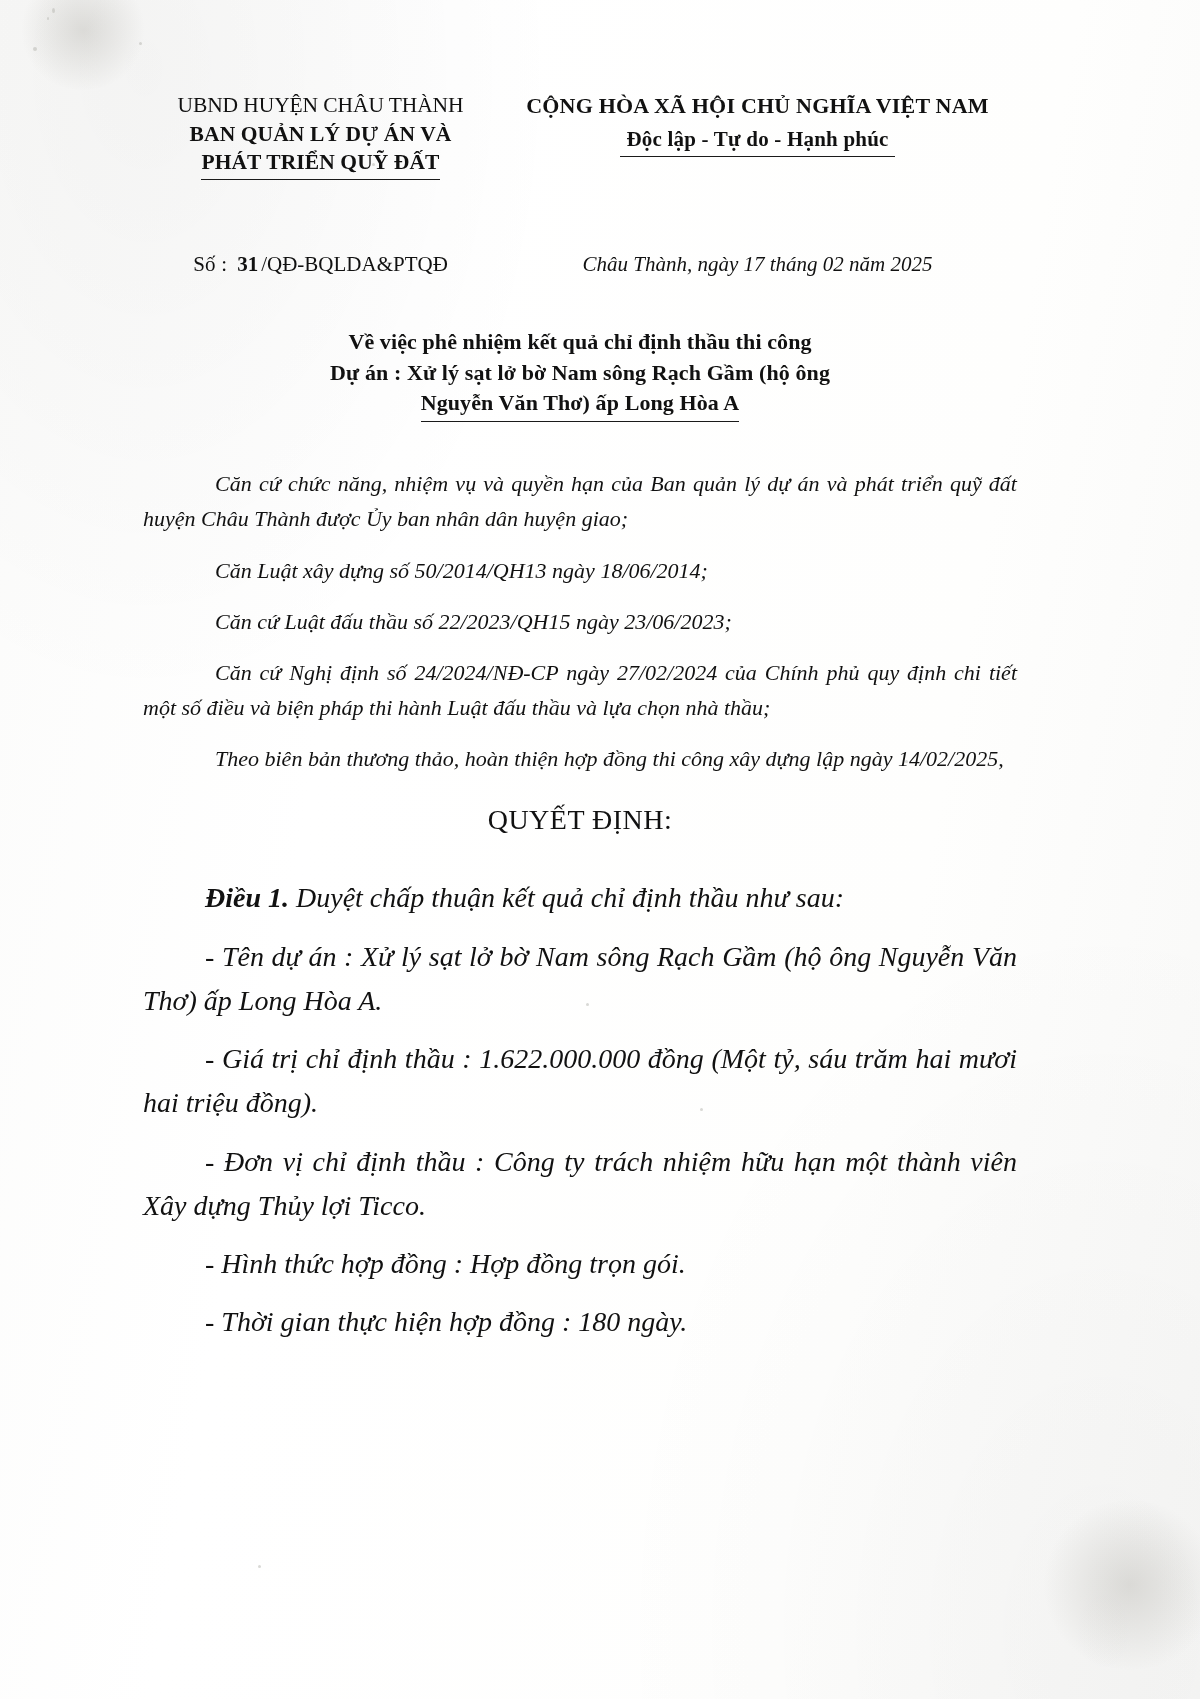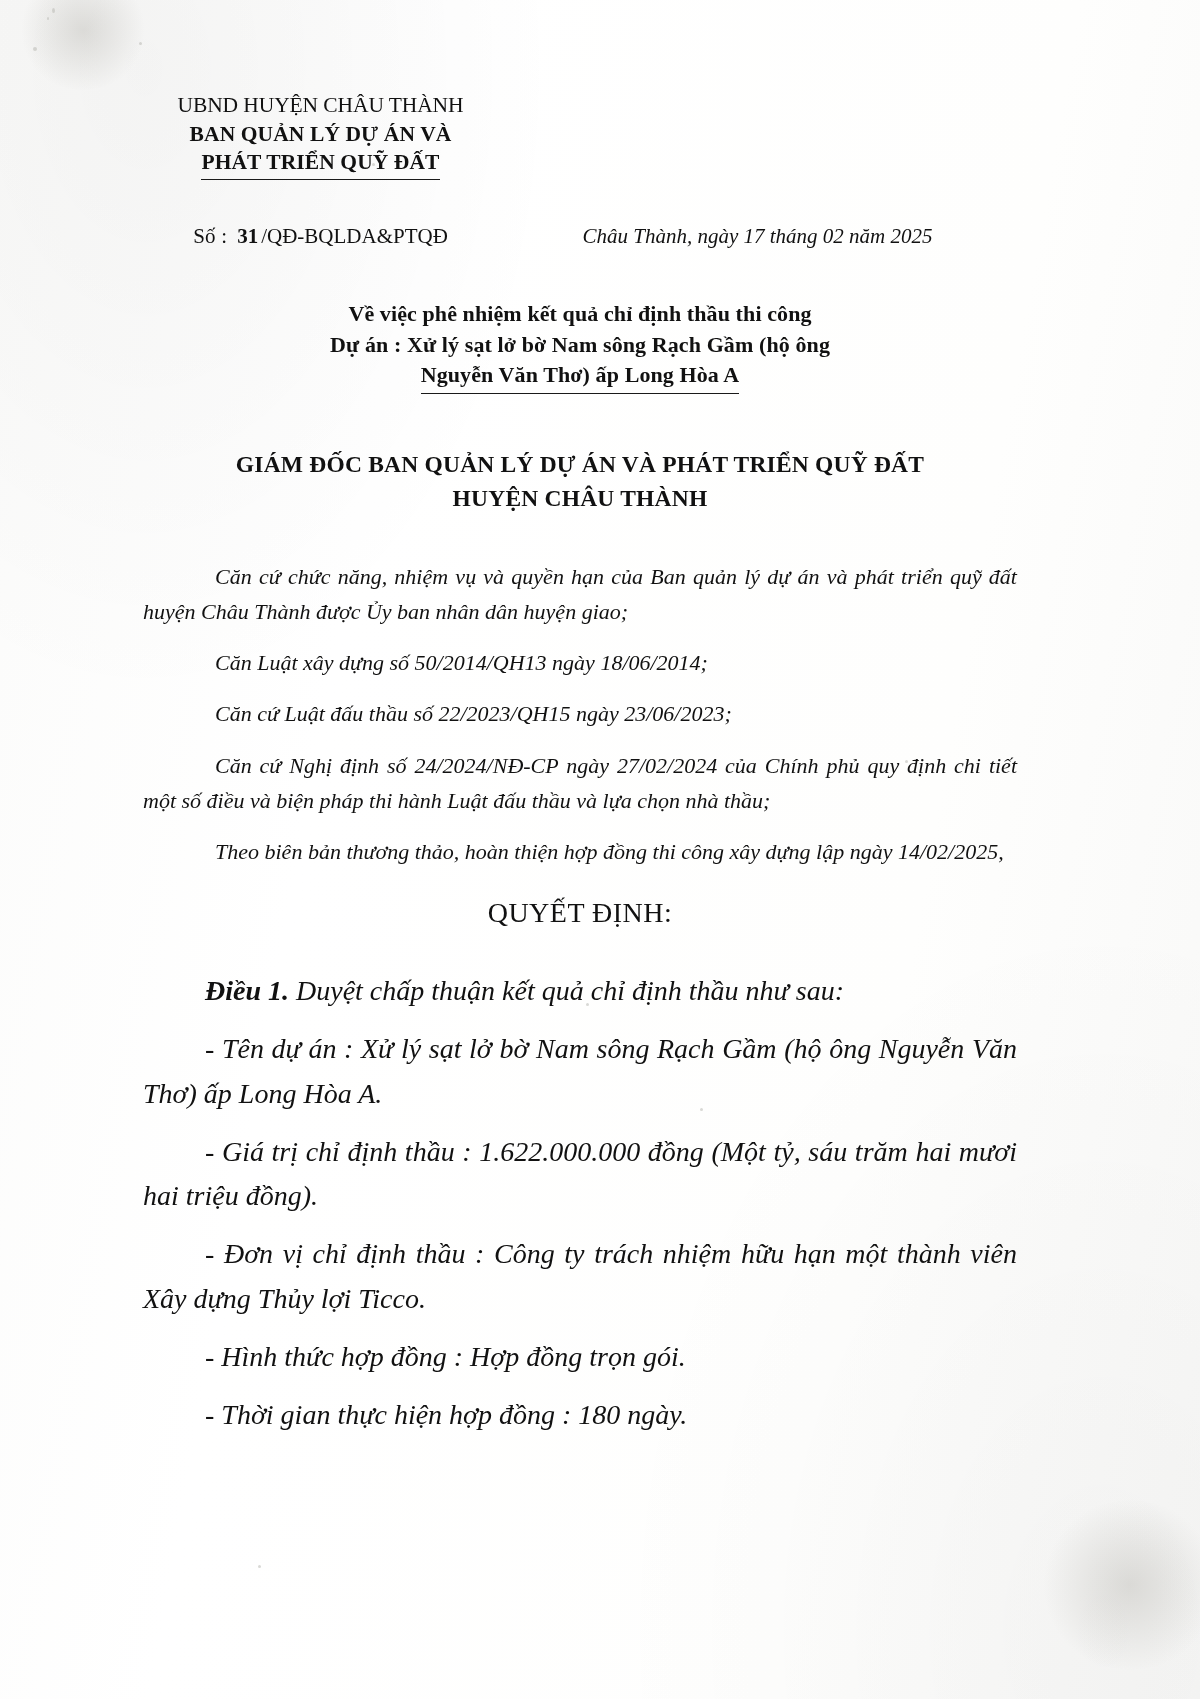--- a/index.html
+++ b/index.html
@@ -92,21 +92,21 @@
     font-size: 21px;
     margin-top: 4px;
     display: inline-block;
     border-bottom: 1.8px solid #1a1a1a;
     padding: 0 6px 3px 6px;
     letter-spacing: .2px;
   }
 
   .number-row {
     display: flex;
-    margin-top: 44px;
+    margin-top: 72px;
     align-items: flex-end;
   }
   .number-left {
     width: 355px;
     text-align: center;
     font-size: 21px;
   }
   .number-left .lbl { letter-spacing: .2px; }
   .number-left .num { font-weight: bold; padding: 0 3px 0 10px; }
   .number-right {
@@ -202,39 +202,39 @@
 
 <div id="content">
   <div class="doc-body">
 
     <div class="header-row">
       <div class="header-left">
         <div class="line1">UBND HUYỆN CHÂU THÀNH</div>
         <div>BAN QUẢN LÝ DỰ ÁN VÀ</div>
         <div><span class="underline-wrap">PHÁT TRIỂN QUỸ ĐẤT</span></div>
       </div>
+      <div class="header-right">
+        <div class="nation">CỘNG HÒA XÃ HỘI CHỦ NGHĨA VIỆT NAM</div>
+        <div><span class="motto">Độc lập - Tự do - Hạnh phúc</span></div>
+      </div>
     </div>
 
     <div class="number-row">
       <div class="number-left">
         <span class="lbl">Số :</span><span class="num">31</span><span>/QĐ-BQLDA&amp;PTQĐ</span>
       </div>
       <div class="number-right">Châu Thành, ngày 17 tháng 02 năm 2025</div>
     </div>
 
     <div class="title-block">
       <div class="title-sub">Về việc phê nhiệm kết quả chỉ định thầu thi công</div>
       <div class="title-sub">Dự án : Xử lý sạt lở bờ Nam sông Rạch Gầm (hộ ông</div>
       <div class="title-sub"><span class="ul">Nguyễn Văn Thơ) ấp Long Hòa A</span></div>
     </div>
 
-    <div class="authority">
-      <div>GIÁM ĐỐC BAN QUẢN LÝ DỰ ÁN VÀ PHÁT TRIỂN QUỸ ĐẤT</div>
-      <div>HUYỆN CHÂU THÀNH</div>
-    </div>
 
     <div class="legal-basis">
       <p>Căn cứ chức năng, nhiệm vụ và quyền hạn của Ban quản lý dự án và phát triển quỹ đất huyện Châu Thành được Ủy ban nhân dân huyện giao;</p>
       <p>Căn Luật xây dựng số 50/2014/QH13 ngày 18/06/2014;</p>
       <p>Căn cứ Luật đấu thầu số 22/2023/QH15 ngày 23/06/2023;</p>
       <p>Căn cứ Nghị định số 24/2024/NĐ-CP ngày 27/02/2024 của Chính phủ quy định chi tiết một số điều và biện pháp thi hành Luật đấu thầu và lựa chọn nhà thầu;</p>
       <p>Theo biên bản thương thảo, hoàn thiện hợp đồng thi công xây dựng lập ngày 14/02/2025,</p>
     </div>
 
     <div class="decide-head">QUYẾT ĐỊNH:</div>

